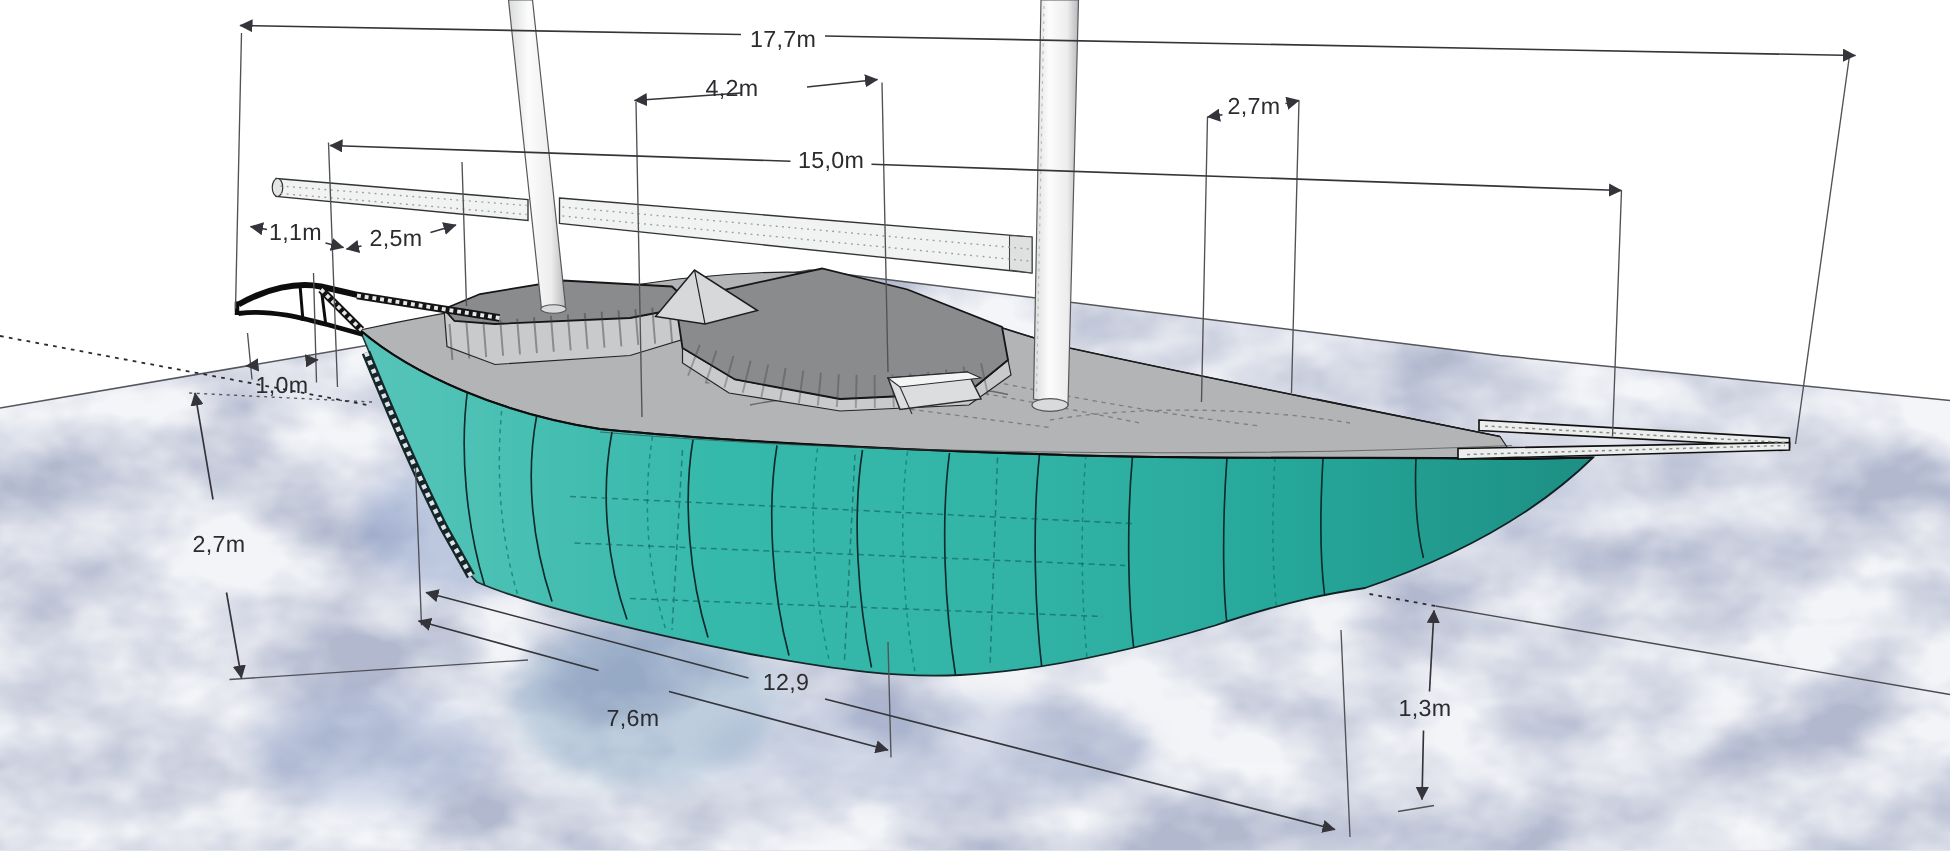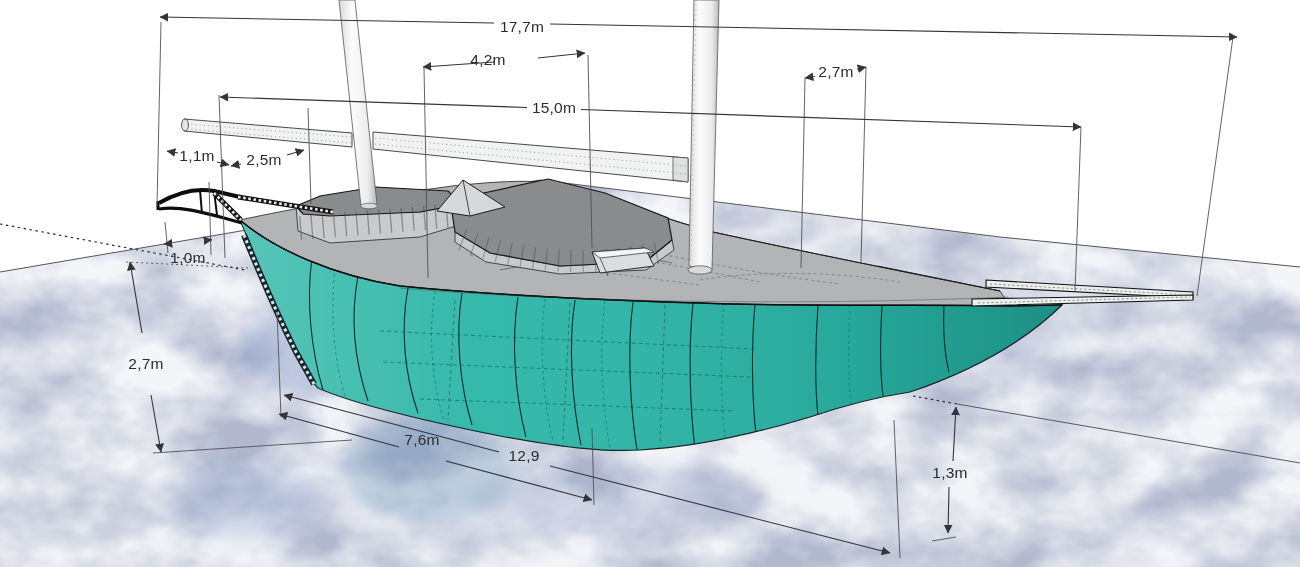--- a/index.html
+++ b/index.html
@@ -268,16 +268,16 @@
 </svg>
 
 <span class="dim" style="left:522px;top:27px">17,7m</span>
 <span class="dim" style="left:488px;top:60px">4,2m</span>
 <span class="dim" style="left:836px;top:72px">2,7m</span>
 <span class="dim" style="left:554px;top:108px">15,0m</span>
 <span class="dim" style="left:197px;top:156px">1,1m</span>
 <span class="dim" style="left:264px;top:160px">2,5m</span>
 <span class="dim" style="left:188px;top:258px">1,0m</span>
 <span class="dim" style="left:146px;top:364px">2,7m</span>
-<span class="dim" style="left:422px;top:440px">7,6m</span>
+<span class="dim" style="left:422px;top:480px">7,6m</span>
 <span class="dim" style="left:524px;top:456px">12,9</span>
 <span class="dim" style="left:950px;top:473px">1,3m</span>
 </div>
 
 </body></html>

